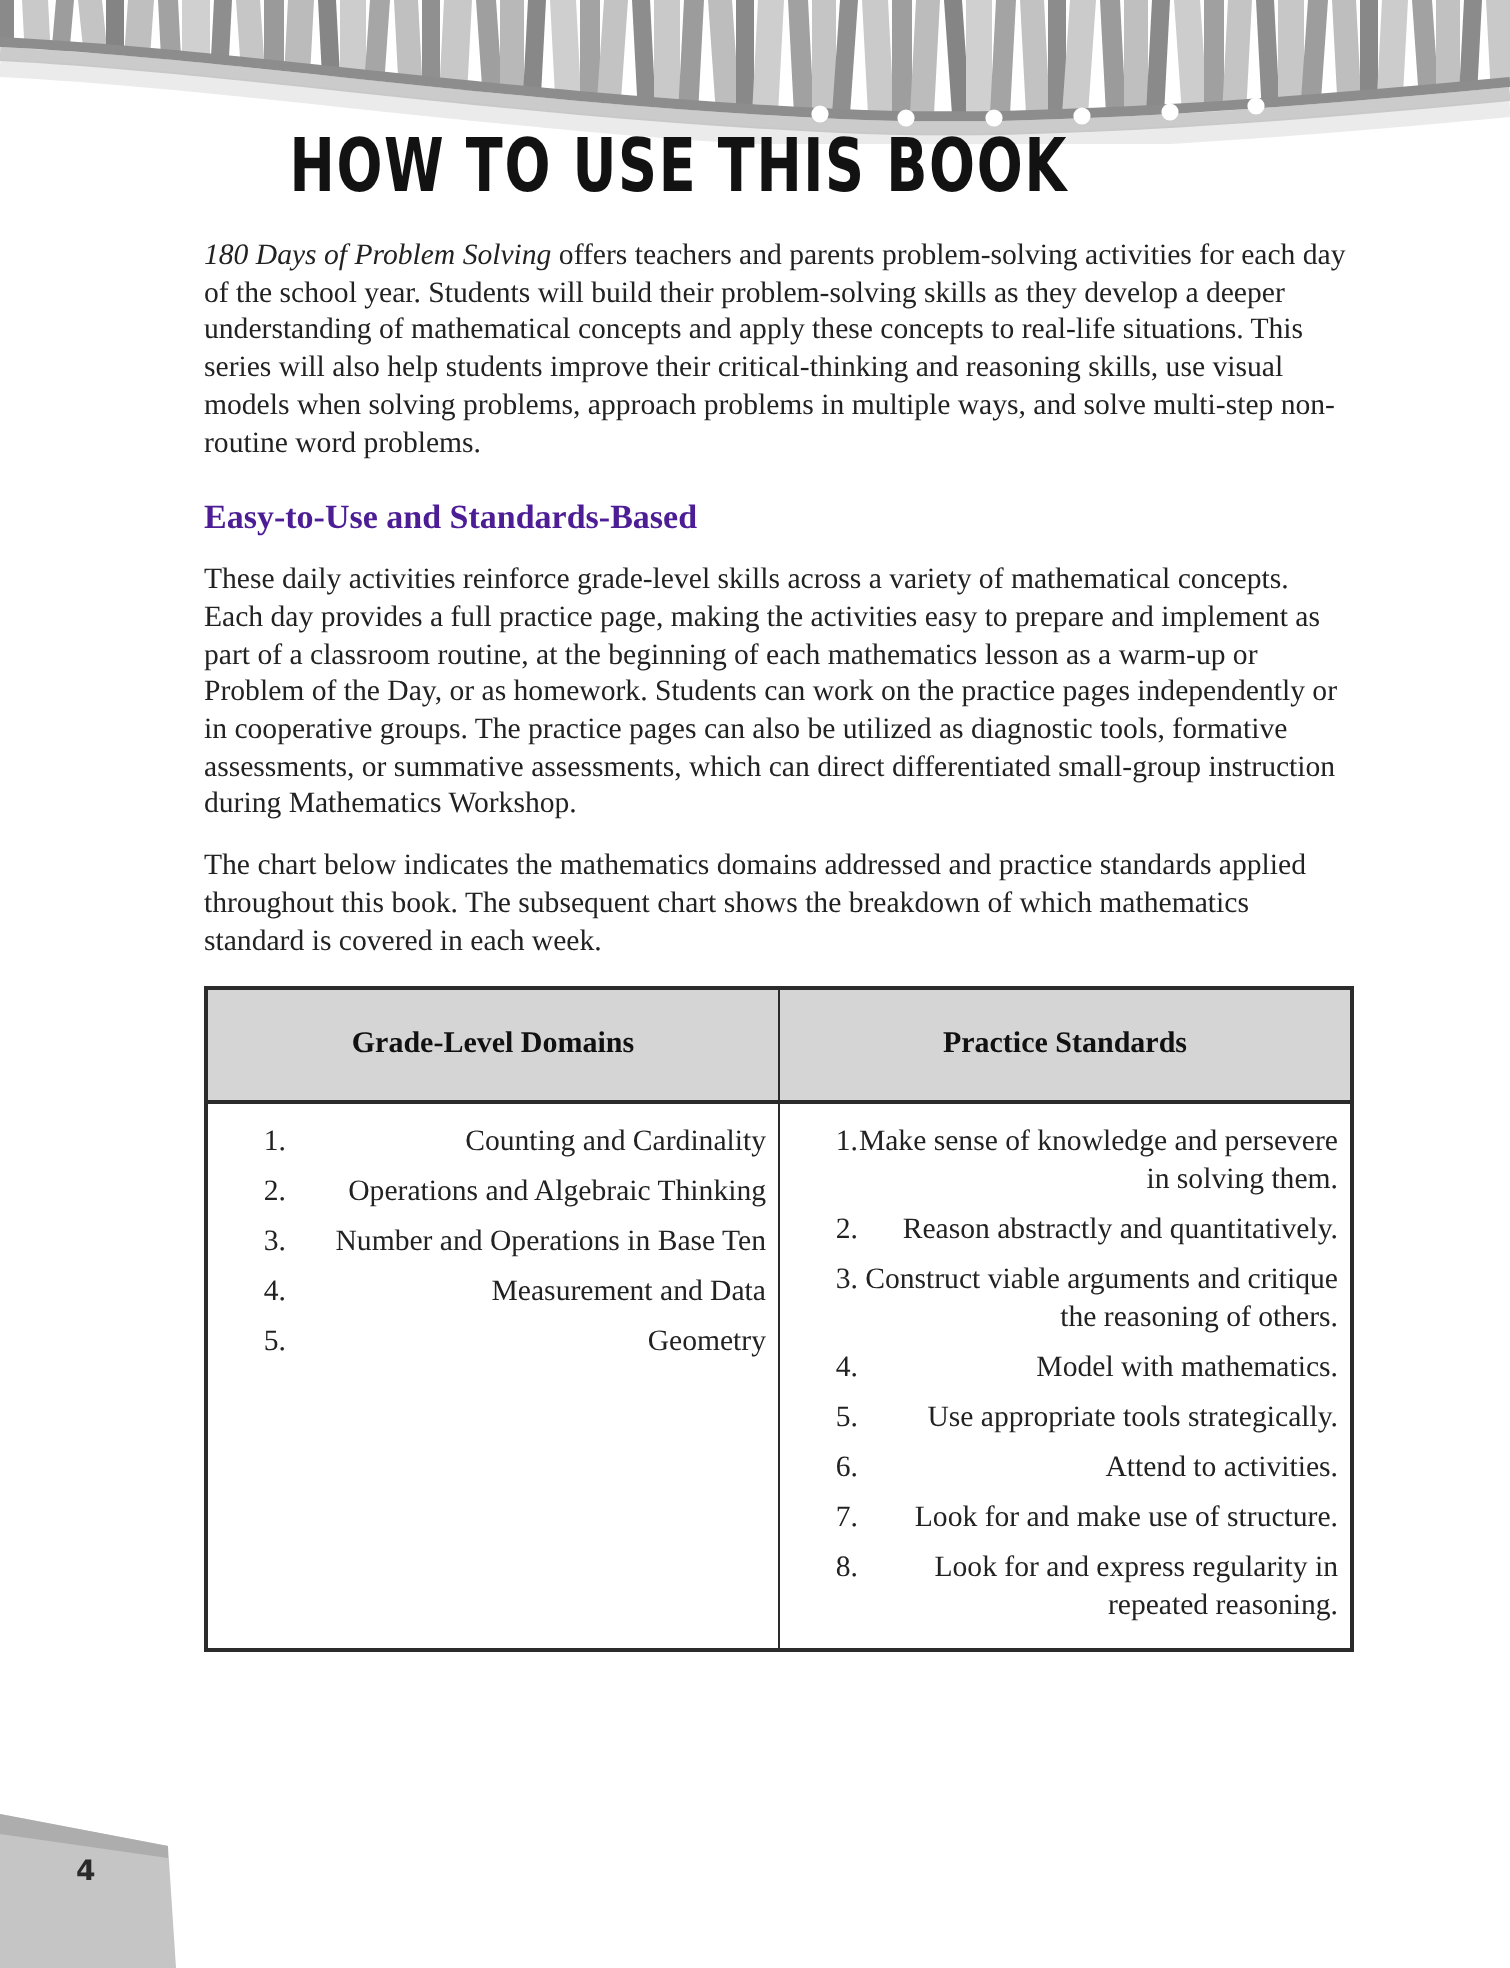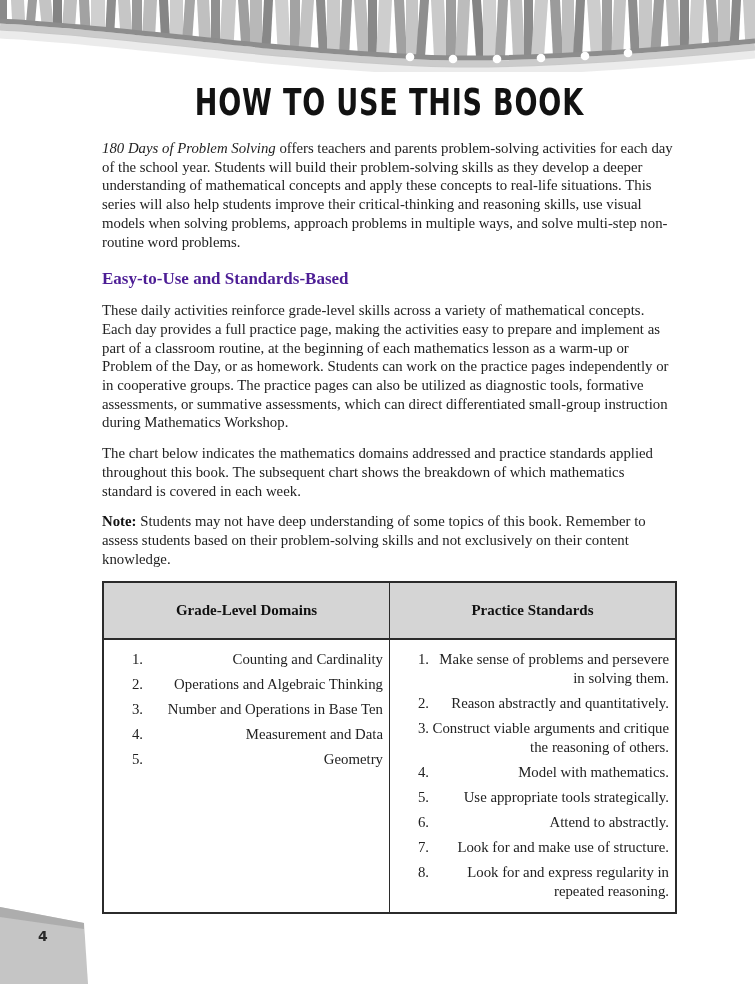--- a/index.html
+++ b/index.html
@@ -4,21 +4,21 @@
 <style>
   html,body { margin:0; padding:0; background:#ffffff; }
   .page {
     position:relative; width:755px; height:984px;
     background:#ffffff; overflow:hidden;
     font-family:"Liberation Serif", serif; color:#1f1f1f;
   }
   .header-decor { position:absolute; top:0; left:0; display:block; }
   .content { position:absolute; left:102px; top:0; width:575px; }
   h1.title {
-    margin:0; padding-top:84px; text-align:center;
+    margin:0; padding-top:64px; 
     font-family:"DejaVu Sans", sans-serif; font-weight:bold;
     font-size:33px; line-height:38px; letter-spacing:1px; color:#121212;
     white-space:nowrap;
   }
   h1.title .squeeze { display:inline-block; transform:scale(0.82,1.12); transform-origin:center; }
   p.body-text {
     margin:0; margin-top:12px; font-size:14.8px; line-height:18.7px; color:#222222;
   }
   p.intro { margin-top:17px; }
   .series { font-style:italic; }
@@ -144,24 +144,20 @@
 
     <h1 class="title"><span class="squeeze">HOW TO USE THIS BOOK</span></h1>
 
     <p class="body-text intro"><em class="series">180 Days of Problem Solving</em><span> offers teachers and parents problem-solving activities for each day of the school year. Students will build their problem-solving skills as they develop a deeper understanding of mathematical concepts and apply these concepts to real-life situations. This series will also help students improve their critical-thinking and reasoning skills, use visual models when solving problems, approach problems in multiple ways, and solve multi-step non-routine word problems.</span></p>
 
     <h2 class="section-heading">Easy-to-Use and Standards-Based</h2>
     <p class="body-text">These daily activities reinforce grade-level skills across a variety of mathematical concepts. Each day provides a full practice page, making the activities easy to prepare and implement as part of a classroom routine, at the beginning of each mathematics lesson as a warm-up or Problem of the Day, or as homework. Students can work on the practice pages independently or in cooperative groups. The practice pages can also be utilized as diagnostic tools, formative assessments, or summative assessments, which can direct differentiated small-group instruction during Mathematics Workshop.</p>
 
     <p class="body-text">The chart below indicates the mathematics domains addressed and practice standards applied throughout this book. The subsequent chart shows the breakdown of which mathematics standard is covered in each week.</p>
 
-    <p class="body-text note">
-      <strong>Note:</strong>
-      <span>Students may not have deep understanding of some topics of this book. Remember to assess students based on their problem-solving skills and not exclusively on their content knowledge.</span>
-    </p>
 
     <table class="domains-table">
       <thead>
         <tr>
           <th>Grade-Level Domains</th>
           <th>Practice Standards</th>
         </tr>
       </thead>
       <tbody>
         <tr>
@@ -180,36 +176,36 @@
                   <span>Measurement and Data</span>
                 </li>
               <li>
                   <span>Geometry</span>
                 </li>
             </ol>
           </td>
           <td class="col-standards">
             <ol class="num-list">
               <li>
-                  <span>Make sense of problems and persevere in solving them.</span>
+                  <span>Make sense of knowledge and persevere in solving them.</span>
                 </li>
               <li>
                   <span>Reason abstractly and quantitatively.</span>
                 </li>
               <li>
                   <span>Construct viable arguments and critique the reasoning of others.</span>
                 </li>
               <li>
                   <span>Model with mathematics.</span>
                 </li>
               <li>
                   <span>Use appropriate tools strategically.</span>
                 </li>
               <li>
-                  <span>Attend to abstractly.</span>
+                  <span>Attend to activities.</span>
                 </li>
               <li>
                   <span>Look for and make use of structure.</span>
                 </li>
               <li>
                   <span>Look for and express regularity in repeated reasoning.</span>
                 </li>
             </ol>
           </td>
         </tr>

